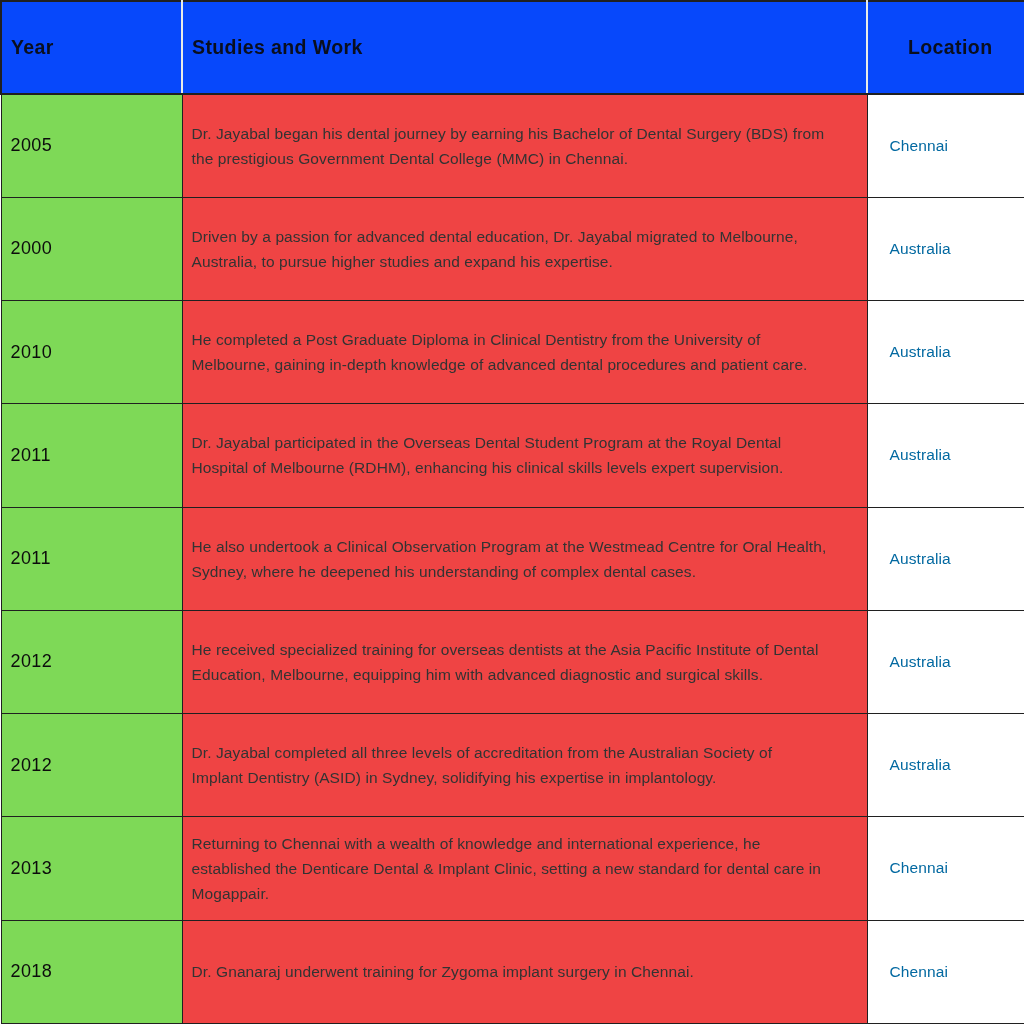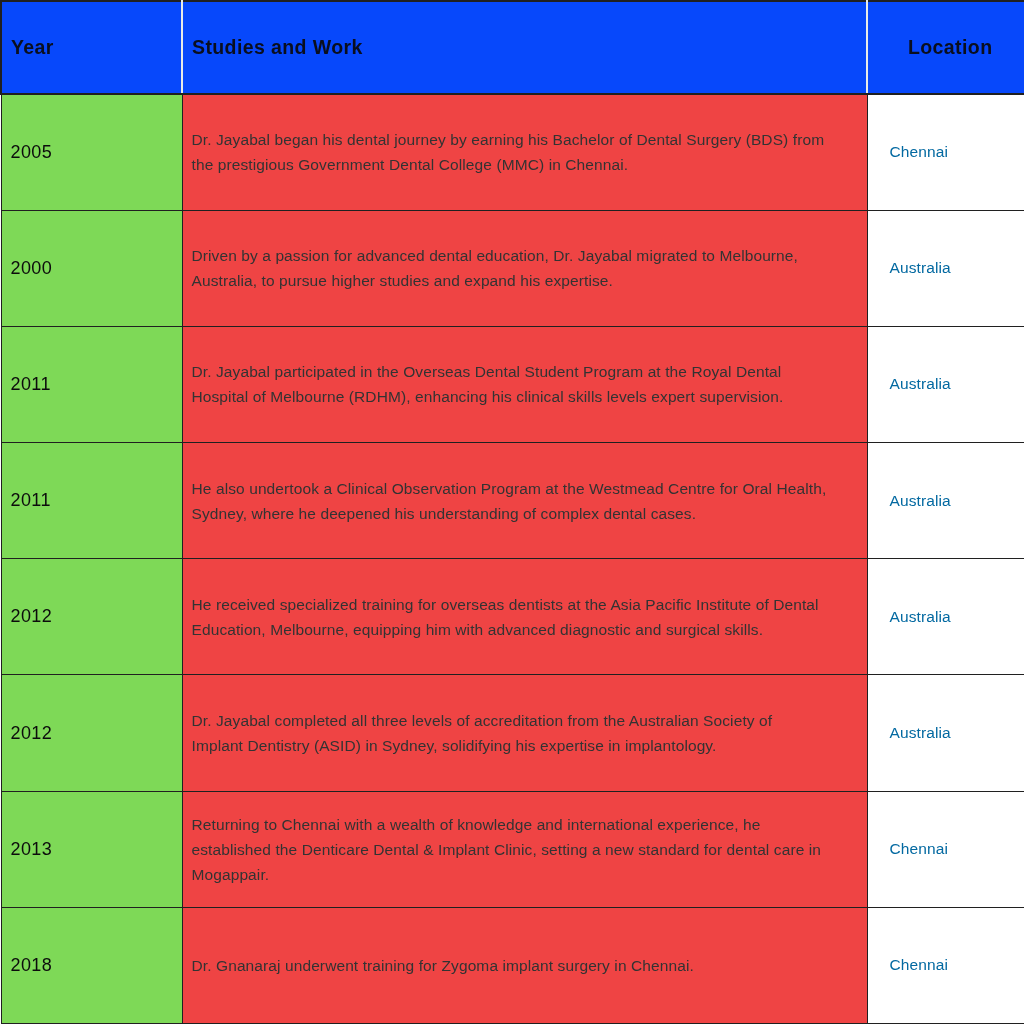--- a/index.html
+++ b/index.html
@@ -100,20 +100,28 @@
     </tr>
     <tr>
       <td class="year-cell">2000</td>
       <td class="studies-cell">
           <div class="wrap">Driven by a passion for advanced dental education, Dr. Jayabal migrated to Melbourne,
 Australia, to pursue higher studies and expand his expertise.</div>
         </td>
       <td class="location-cell">Australia</td>
     </tr>
     <tr>
+      <td class="year-cell">2010</td>
+      <td class="studies-cell">
+          <div class="wrap">He completed a Post Graduate Diploma in Clinical Dentistry from the University of
+Melbourne, gaining in-depth knowledge of advanced dental procedures and patient care.</div>
+        </td>
+      <td class="location-cell">Australia</td>
+    </tr>
+    <tr>
       <td class="year-cell">2011</td>
       <td class="studies-cell">
           <div class="wrap">Dr. Jayabal participated in the Overseas Dental Student Program at the Royal Dental
 Hospital of Melbourne (RDHM), enhancing his clinical skills levels expert supervision.</div>
         </td>
       <td class="location-cell">Australia</td>
     </tr>
     <tr>
       <td class="year-cell">2011</td>
       <td class="studies-cell">

